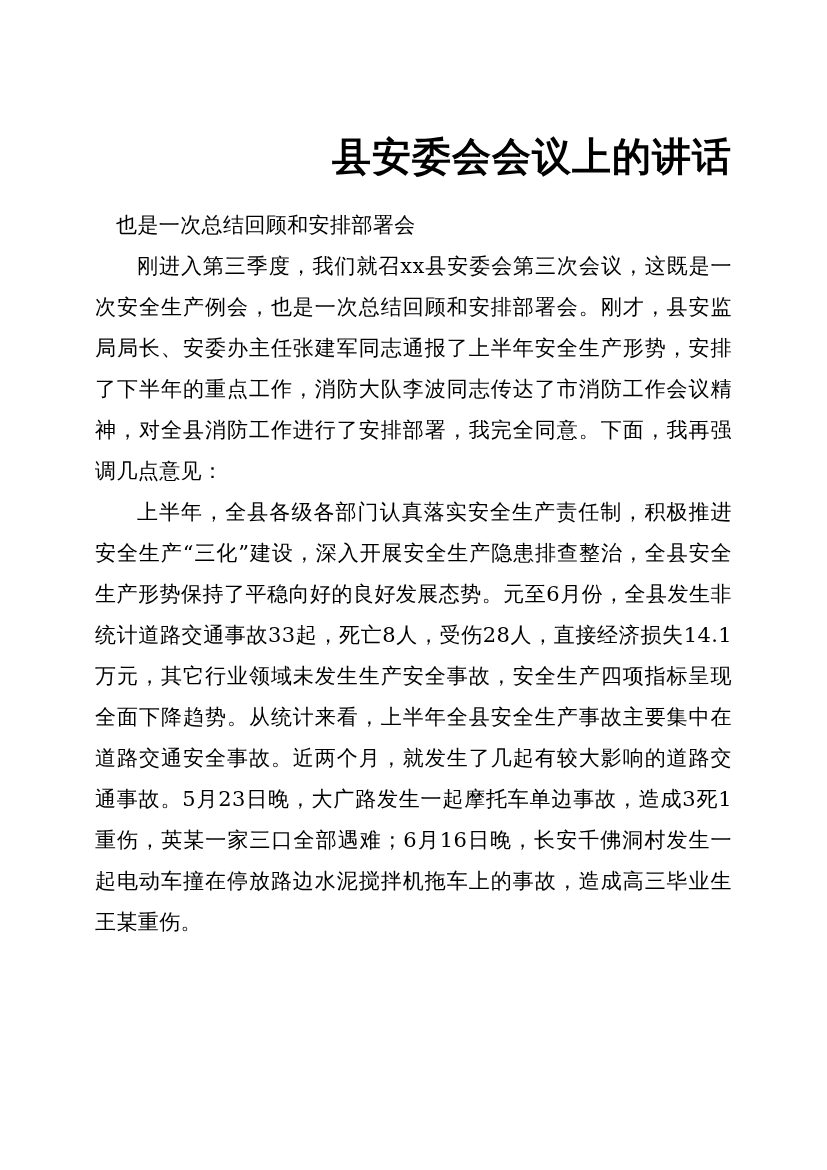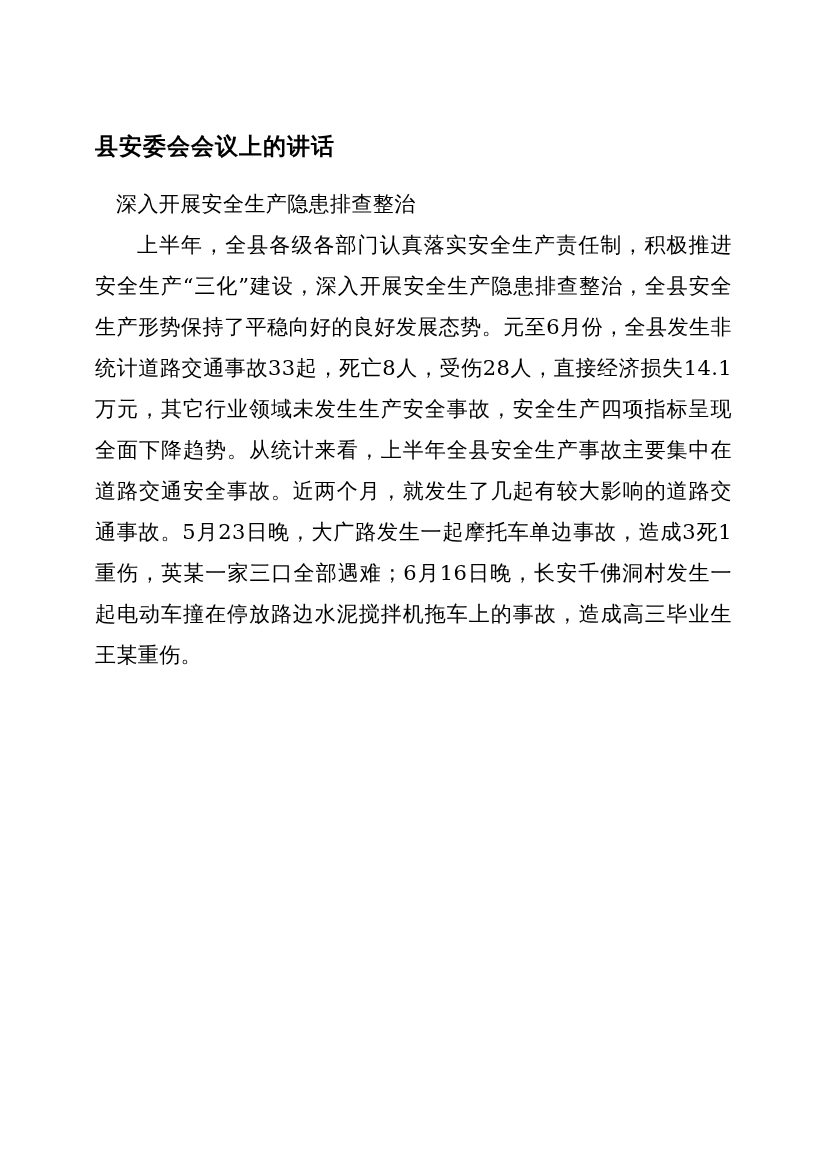--- a/index.html
+++ b/index.html
@@ -15,22 +15,22 @@
     overflow: hidden;
   }
   .page {
     position: relative;
     width: 827px;
     height: 1170px;
     box-sizing: border-box;
     padding: 0 95px;
   }
   .doc-title {
-    text-align: left;
-    font-size: 23px;
+    text-align: right;
+    font-size: 39px;
     font-weight: bold;
     letter-spacing: 1px;
     margin-top: 132px;
     margin-bottom: 16px;
     line-height: 1.3;
     font-family: "DejaVu Sans", "Liberation Sans", sans-serif;
   }
   .body-block {
     margin-top: 22px;
   }
@@ -53,17 +53,18 @@
   }
 </style>
 </head>
 <body>
 
 <div class="page">
 
   <h1 class="doc-title">县安委会会议上的讲话</h1>
 
   <div class="body-block">
-    <p class="para subtitle">深入开展安全生产隐患排查整治</p>
+    <p class="para subtitle">也是一次总结回顾和安排部署会</p>
+    <p class="para indent-2">刚进入第三季度，我们就召xx县安委会第三次会议，这既是一次安全生产例会，也是一次总结回顾和安排部署会。刚才，县安监局局长、安委办主任张建军同志通报了上半年安全生产形势，安排了下半年的重点工作，消防大队李波同志传达了市消防工作会议精神，对全县消防工作进行了安排部署，我完全同意。下面，我再强调几点意见：</p>
     <p class="para indent-2">上半年，全县各级各部门认真落实安全生产责任制，积极推进安全生产“三化”建设，深入开展安全生产隐患排查整治，全县安全生产形势保持了平稳向好的良好发展态势。元至6月份，全县发生非统计道路交通事故33起，死亡8人，受伤28人，直接经济损失14.1万元，其它行业领域未发生生产安全事故，安全生产四项指标呈现全面下降趋势。从统计来看，上半年全县安全生产事故主要集中在道路交通安全事故。近两个月，就发生了几起有较大影响的道路交通事故。5月23日晚，大广路发生一起摩托车单边事故，造成3死1重伤，英某一家三口全部遇难；6月16日晚，长安千佛洞村发生一起电动车撞在停放路边水泥搅拌机拖车上的事故，造成高三毕业生王某重伤。</p>
   </div>
 
 </div>
 
 </body></html>

